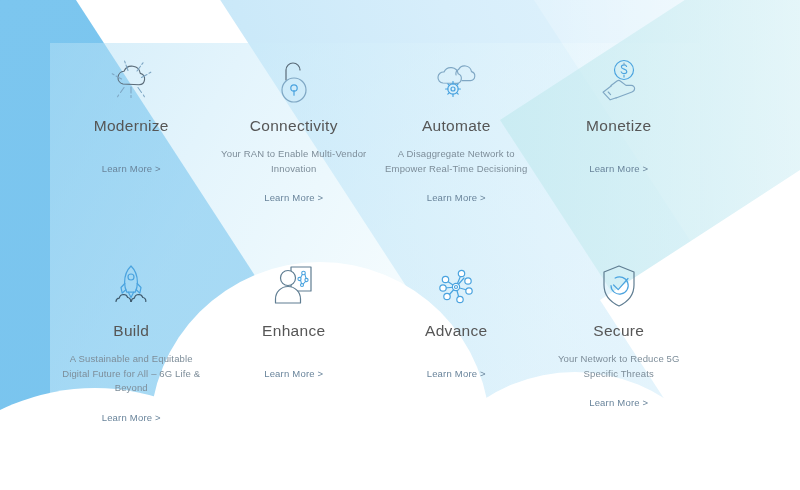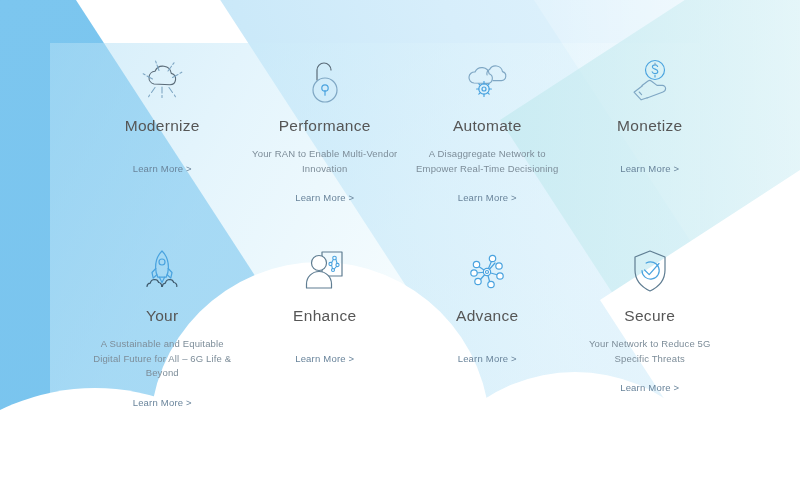--- a/index.html
+++ b/index.html
@@ -92,22 +92,21 @@
   }
 
   
   .grid {
     position: absolute;
     left: 50px; top: 43px;
     width: 650px;
     display: grid;
     grid-template-columns: repeat(4, 1fr);
     grid-template-rows: 190px 190px;
-    row-gap: 0;
-    margin-left: 31px;
+    row-gap: 15px;
   }
   .card {
     position: relative;
     display: flex;
     flex-direction: column;
     align-items: center;
     padding-top: 14px;
     box-sizing: border-box;
   }
   .card-icon {
@@ -190,21 +189,21 @@
 
     <div class="card">
       <div class="card-icon">
         <svg width="40" height="48" viewBox="0 0 40 48" fill="none" stroke="#5a6b78" stroke-width="1.2" stroke-linecap="round">
           <path d="M12 22 V12 a7 7 0 0 1 14 0" stroke="#5a6b78" fill="none"></path>
           <circle cx="20" cy="32" r="12" stroke="#7fa7c4" fill="none"></circle>
           <circle cx="20" cy="30" r="3.2" stroke="#4aa3df" fill="none"></circle>
           <path d="M20 32.6 v4.6" stroke="#4aa3df"></path>
         </svg>
       </div>
-      <div class="card-title">Performance</div>
+      <div class="card-title">Connectivity</div>
       <div class="card-desc">Your RAN to Enable Multi-Vendor Innovation</div>
       <a class="card-link" href="#">Learn More &gt;</a>
     </div>
 
     <div class="card">
       <div class="card-icon">
         <svg width="54" height="42" viewBox="0 0 54 42" fill="none" stroke="#7fa7c4" stroke-width="1.15" stroke-linecap="round">
           <path d="M14 22 a5.5 5.5 0 0 1 1 -11 a7.5 7.5 0 0 1 14.2 1.8 a5 5 0 0 1 -1.2 9.6 z"></path>
           <path d="M27 14 a5 5 0 0 1 2.5 -5.4 a7 7 0 0 1 13 2 a4.6 4.6 0 0 1 -1 9 H33"></path>
           <g stroke="#4aa3df" stroke-width="1.2">
@@ -247,21 +246,21 @@
         <svg width="56" height="50" viewBox="0 0 56 50" fill="none" stroke="#4aa3df" stroke-width="1.2" stroke-linecap="round" stroke-linejoin="round">
           <path d="M28 4 c4.5 4.4 6.4 10.3 6.4 16.2 c0 4 -0.9 7.4 -2.2 10 h-8.4 c-1.3 -2.6 -2.2 -6 -2.2 -10 C21.6 14.3 23.5 8.4 28 4 z"></path>
           <circle cx="28" cy="15" r="3"></circle>
           <path d="M21.8 21.5 l-3.8 4 l1.2 5.6 l3.6 -3.4"></path>
           <path d="M34.2 21.5 l3.8 4 l-1.2 5.6 l-3.6 -3.4"></path>
           <path d="M25.4 30.2 l2.6 5.4 l2.6 -5.4"></path>
           <path d="M13 39.5 a3.6 3.6 0 0 1 3.3 -3.4 a4.6 4.6 0 0 1 4.4 -3.6 a4.2 4.2 0 0 1 4 3 a3.4 3.4 0 0 1 2.9 4" stroke="#3f5a6d" stroke-width="1.2"></path>
           <path d="M28.4 39.5 a3.4 3.4 0 0 1 3 -3.4 a4.6 4.6 0 0 1 4.4 -3.6 a4.2 4.2 0 0 1 4 3 a3.4 3.4 0 0 1 3 4" stroke="#3f5a6d" stroke-width="1.2"></path>
         </svg>
       </div>
-      <div class="card-title">Your</div>
+      <div class="card-title">Build</div>
       <div class="card-desc">A Sustainable and Equitable Digital Future for All – 6G Life &amp; Beyond</div>
       <a class="card-link" href="#">Learn More &gt;</a>
     </div>
 
     <div class="card">
       <div class="card-icon">
         <svg width="52" height="48" viewBox="0 0 52 48" fill="none" stroke="#5f7d92" stroke-width="1.2" stroke-linecap="round" stroke-linejoin="round">
           <rect x="23" y="4" width="20" height="24" stroke="#5f7d92"></rect>
           <circle cx="20" cy="15" r="7.5" fill="#ffffff" stroke="#5f7d92"></circle>
           <path d="M7.5 36 a12.5 12.5 0 0 1 25 0 v4 h-25 z" fill="#ffffff" stroke="#5f7d92"></path>

